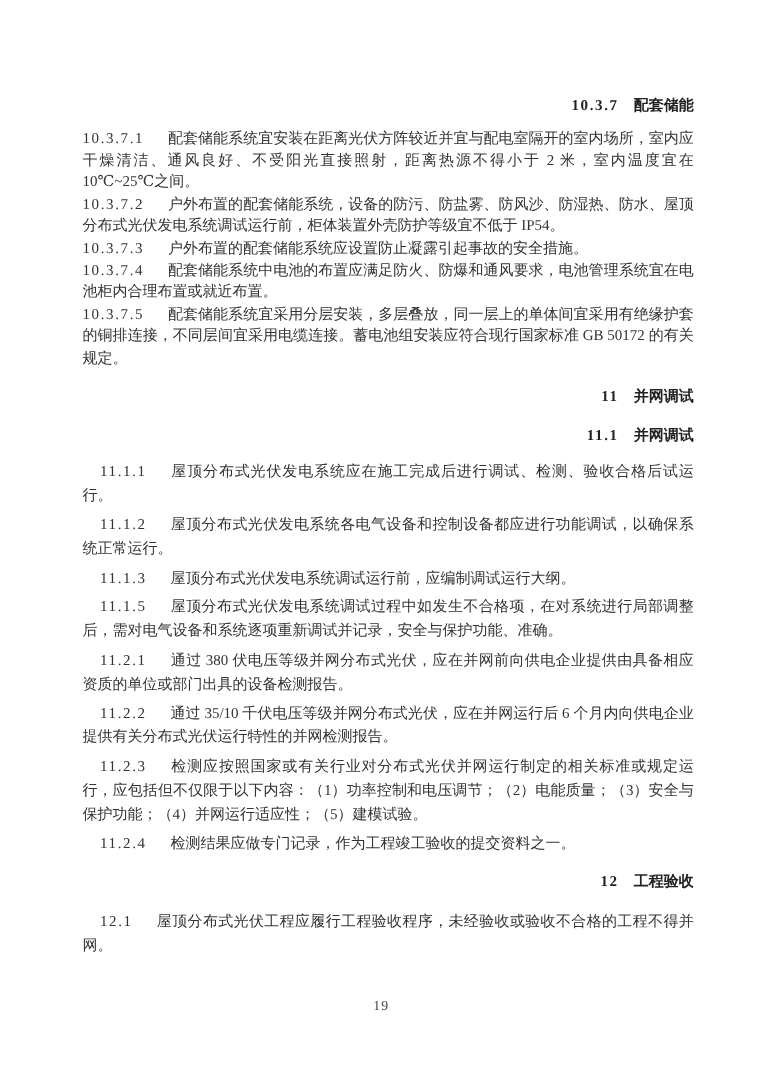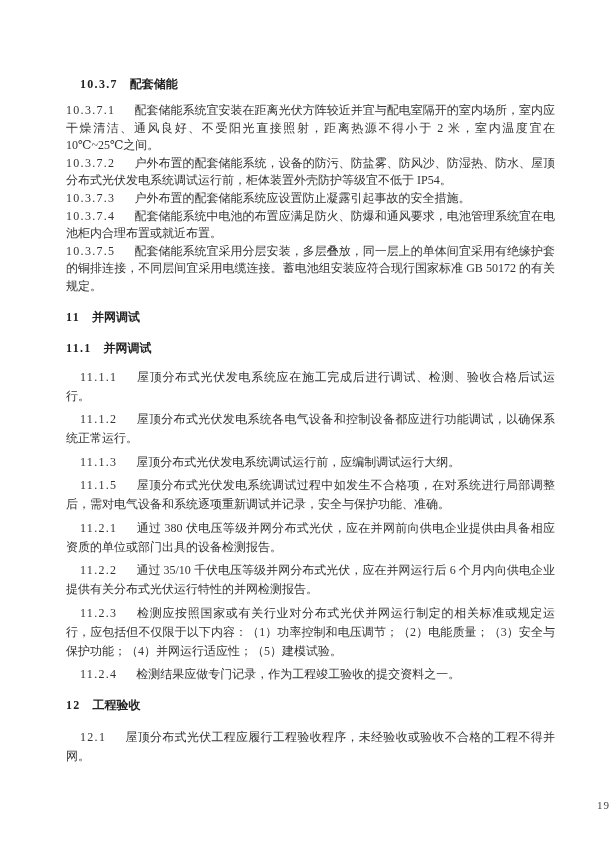--- a/index.html
+++ b/index.html
@@ -12,36 +12,36 @@
     font-family: "Liberation Serif", "DejaVu Serif", serif;
     color: #333333;
     font-size: 12px;
   }
   .content {
     position: absolute;
     left: 66px;
     top: 76px;
     width: 489px;
   }
-  h3, h4 { margin: 0; padding: 0; font-size: 12px; color: #222222; font-weight: bold; }
+  h3, h4 { margin: 0; padding: 0; font-size: 12px; color: #222222; font-weight: bold; text-align: right; }
   .h-sub      { text-indent: 14px; margin-bottom: 9px; }
   .h-chapter  { margin-top: 13px; margin-bottom: 14px; }
   .h-section  { margin-bottom: 11px; }
   .hnum { letter-spacing: 1.3px; padding-right: 12px; }
   p.clause { margin: 0; text-align: justify; }
   p.tight  { line-height: 17.6px; }
   p.spaced { line-height: 19px; margin-bottom: 4.5px; text-indent: 14px; }
   p.last-tight { margin-bottom: 0; }
   .num { letter-spacing: 1.3px; padding-right: 19px; white-space: nowrap; }
   .footer-pagenum {
     position: absolute;
     top: 799px;
     left: 0;
     width: 100%;
-    text-align: right;
+    text-align: center;
     font-size: 11px;
     color: #444444;
     letter-spacing: 1px;
   }
 </style>
 </head>
 <body>
 
 <div class="page">
   <div class="content">

